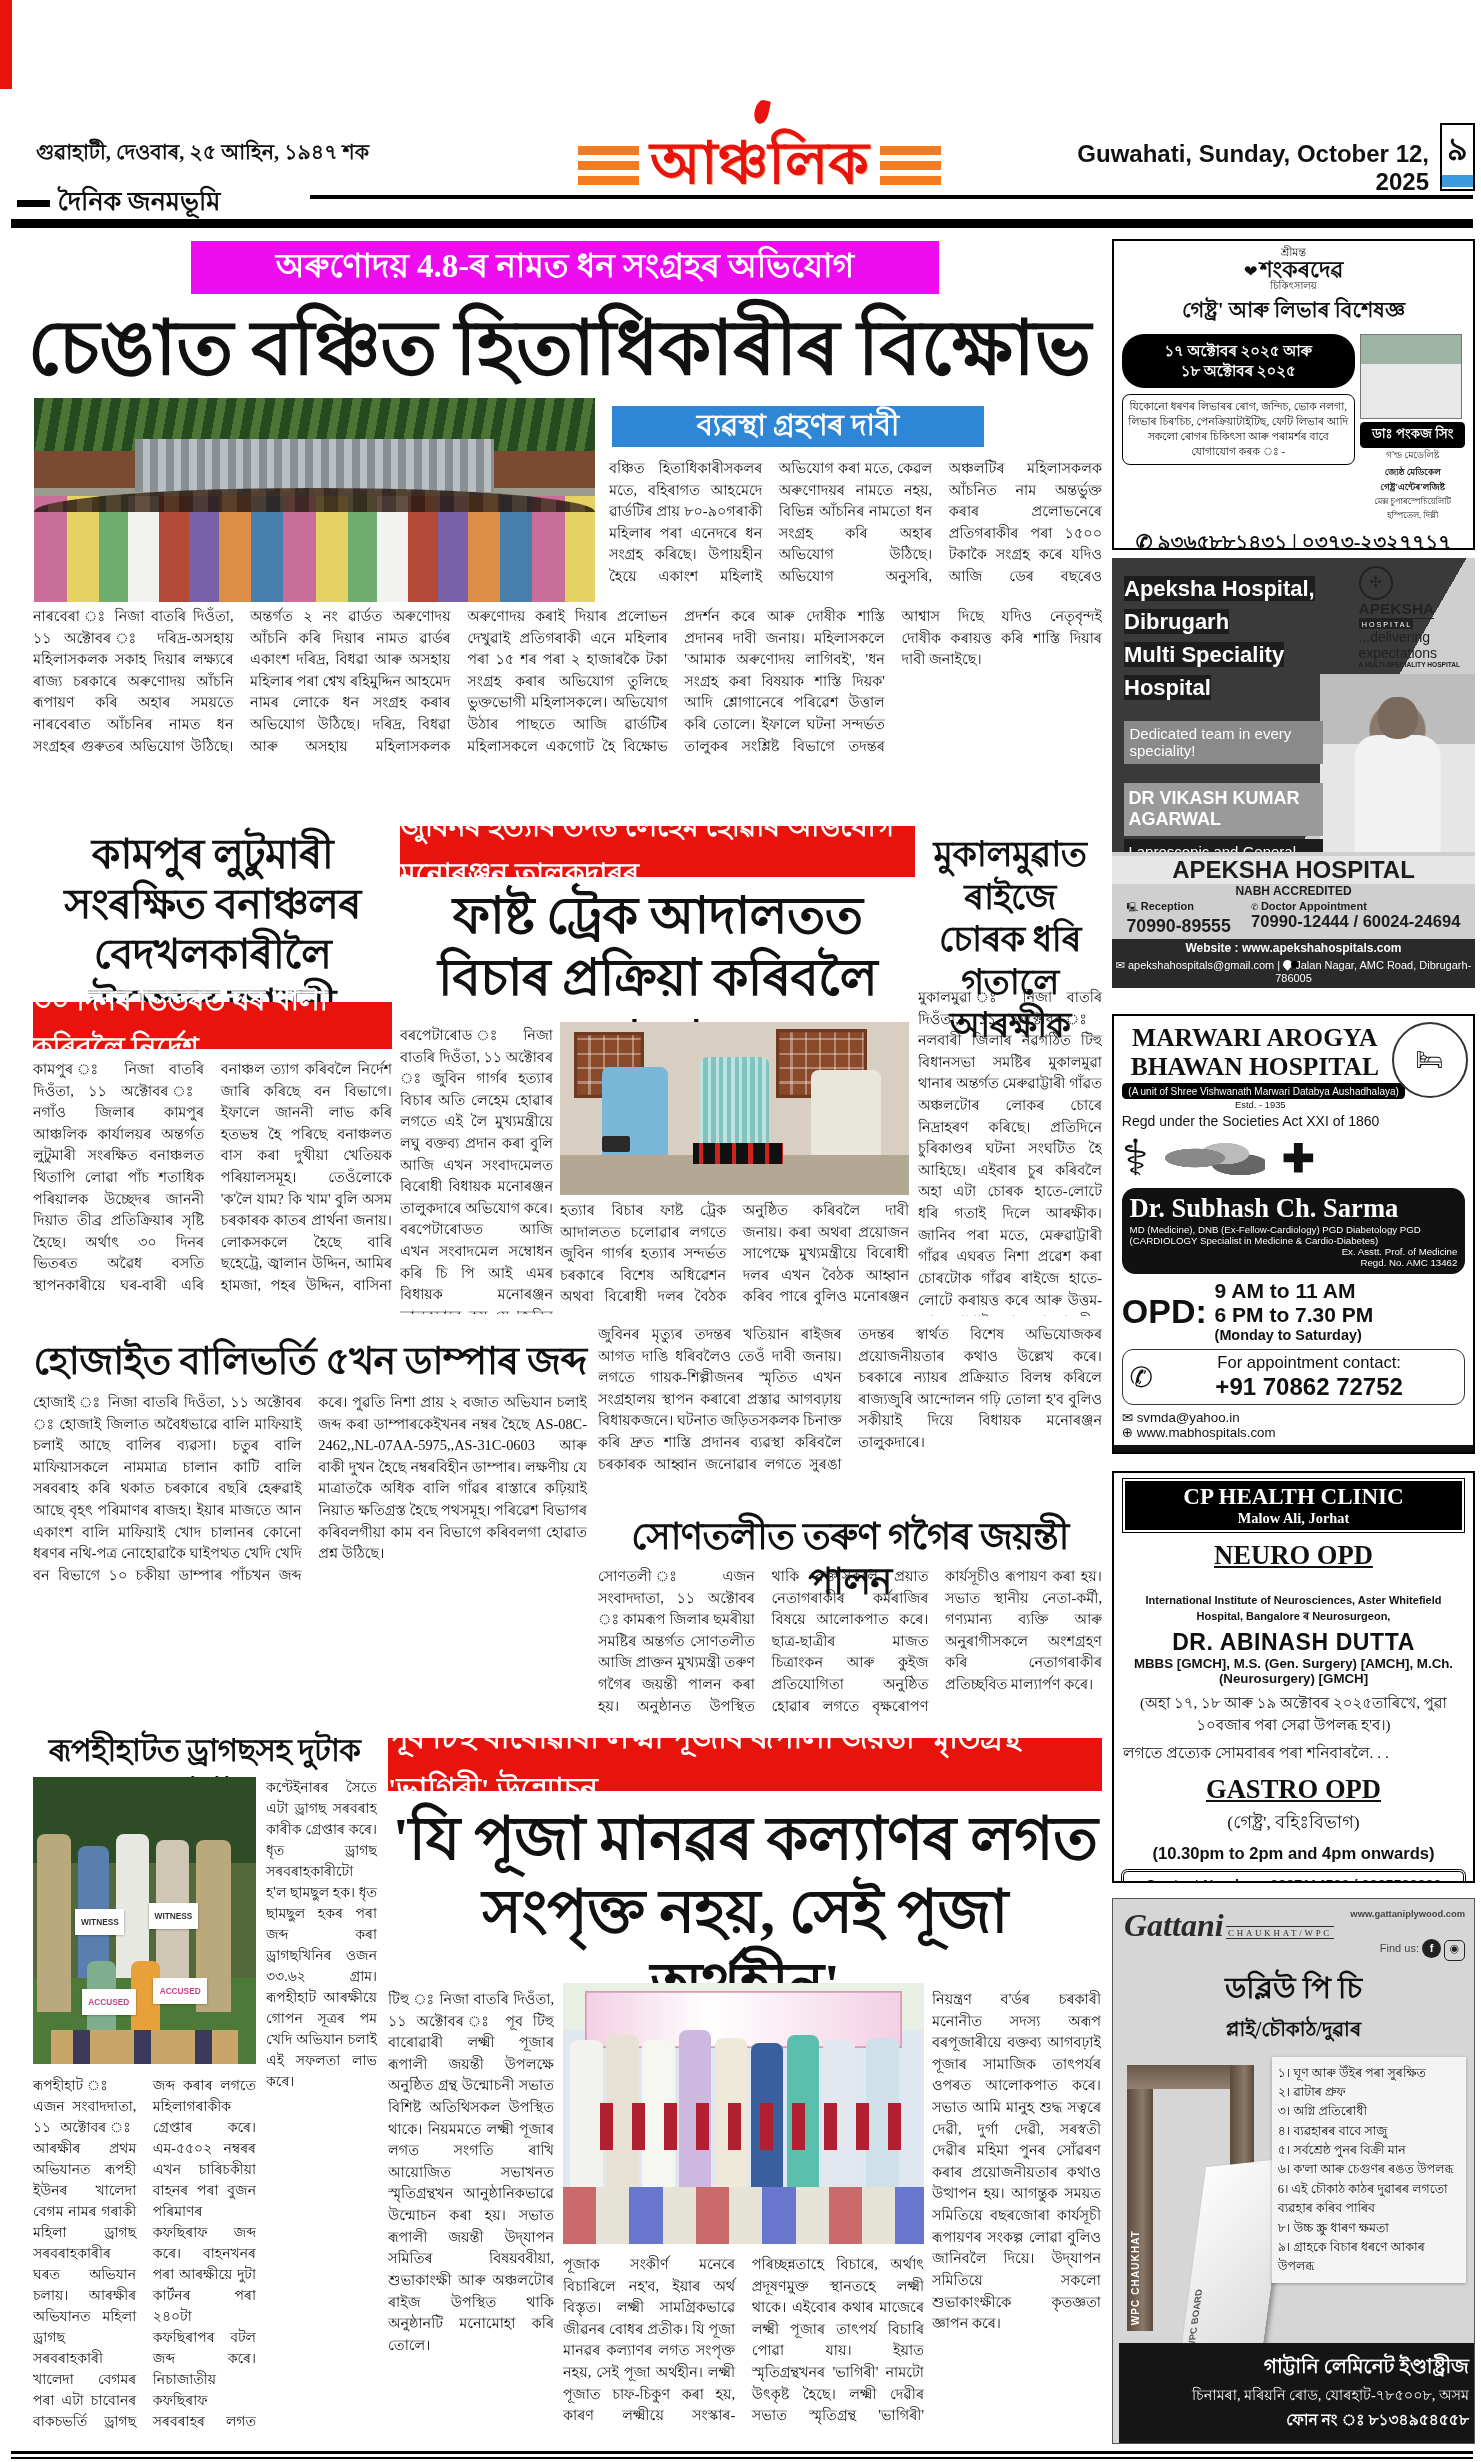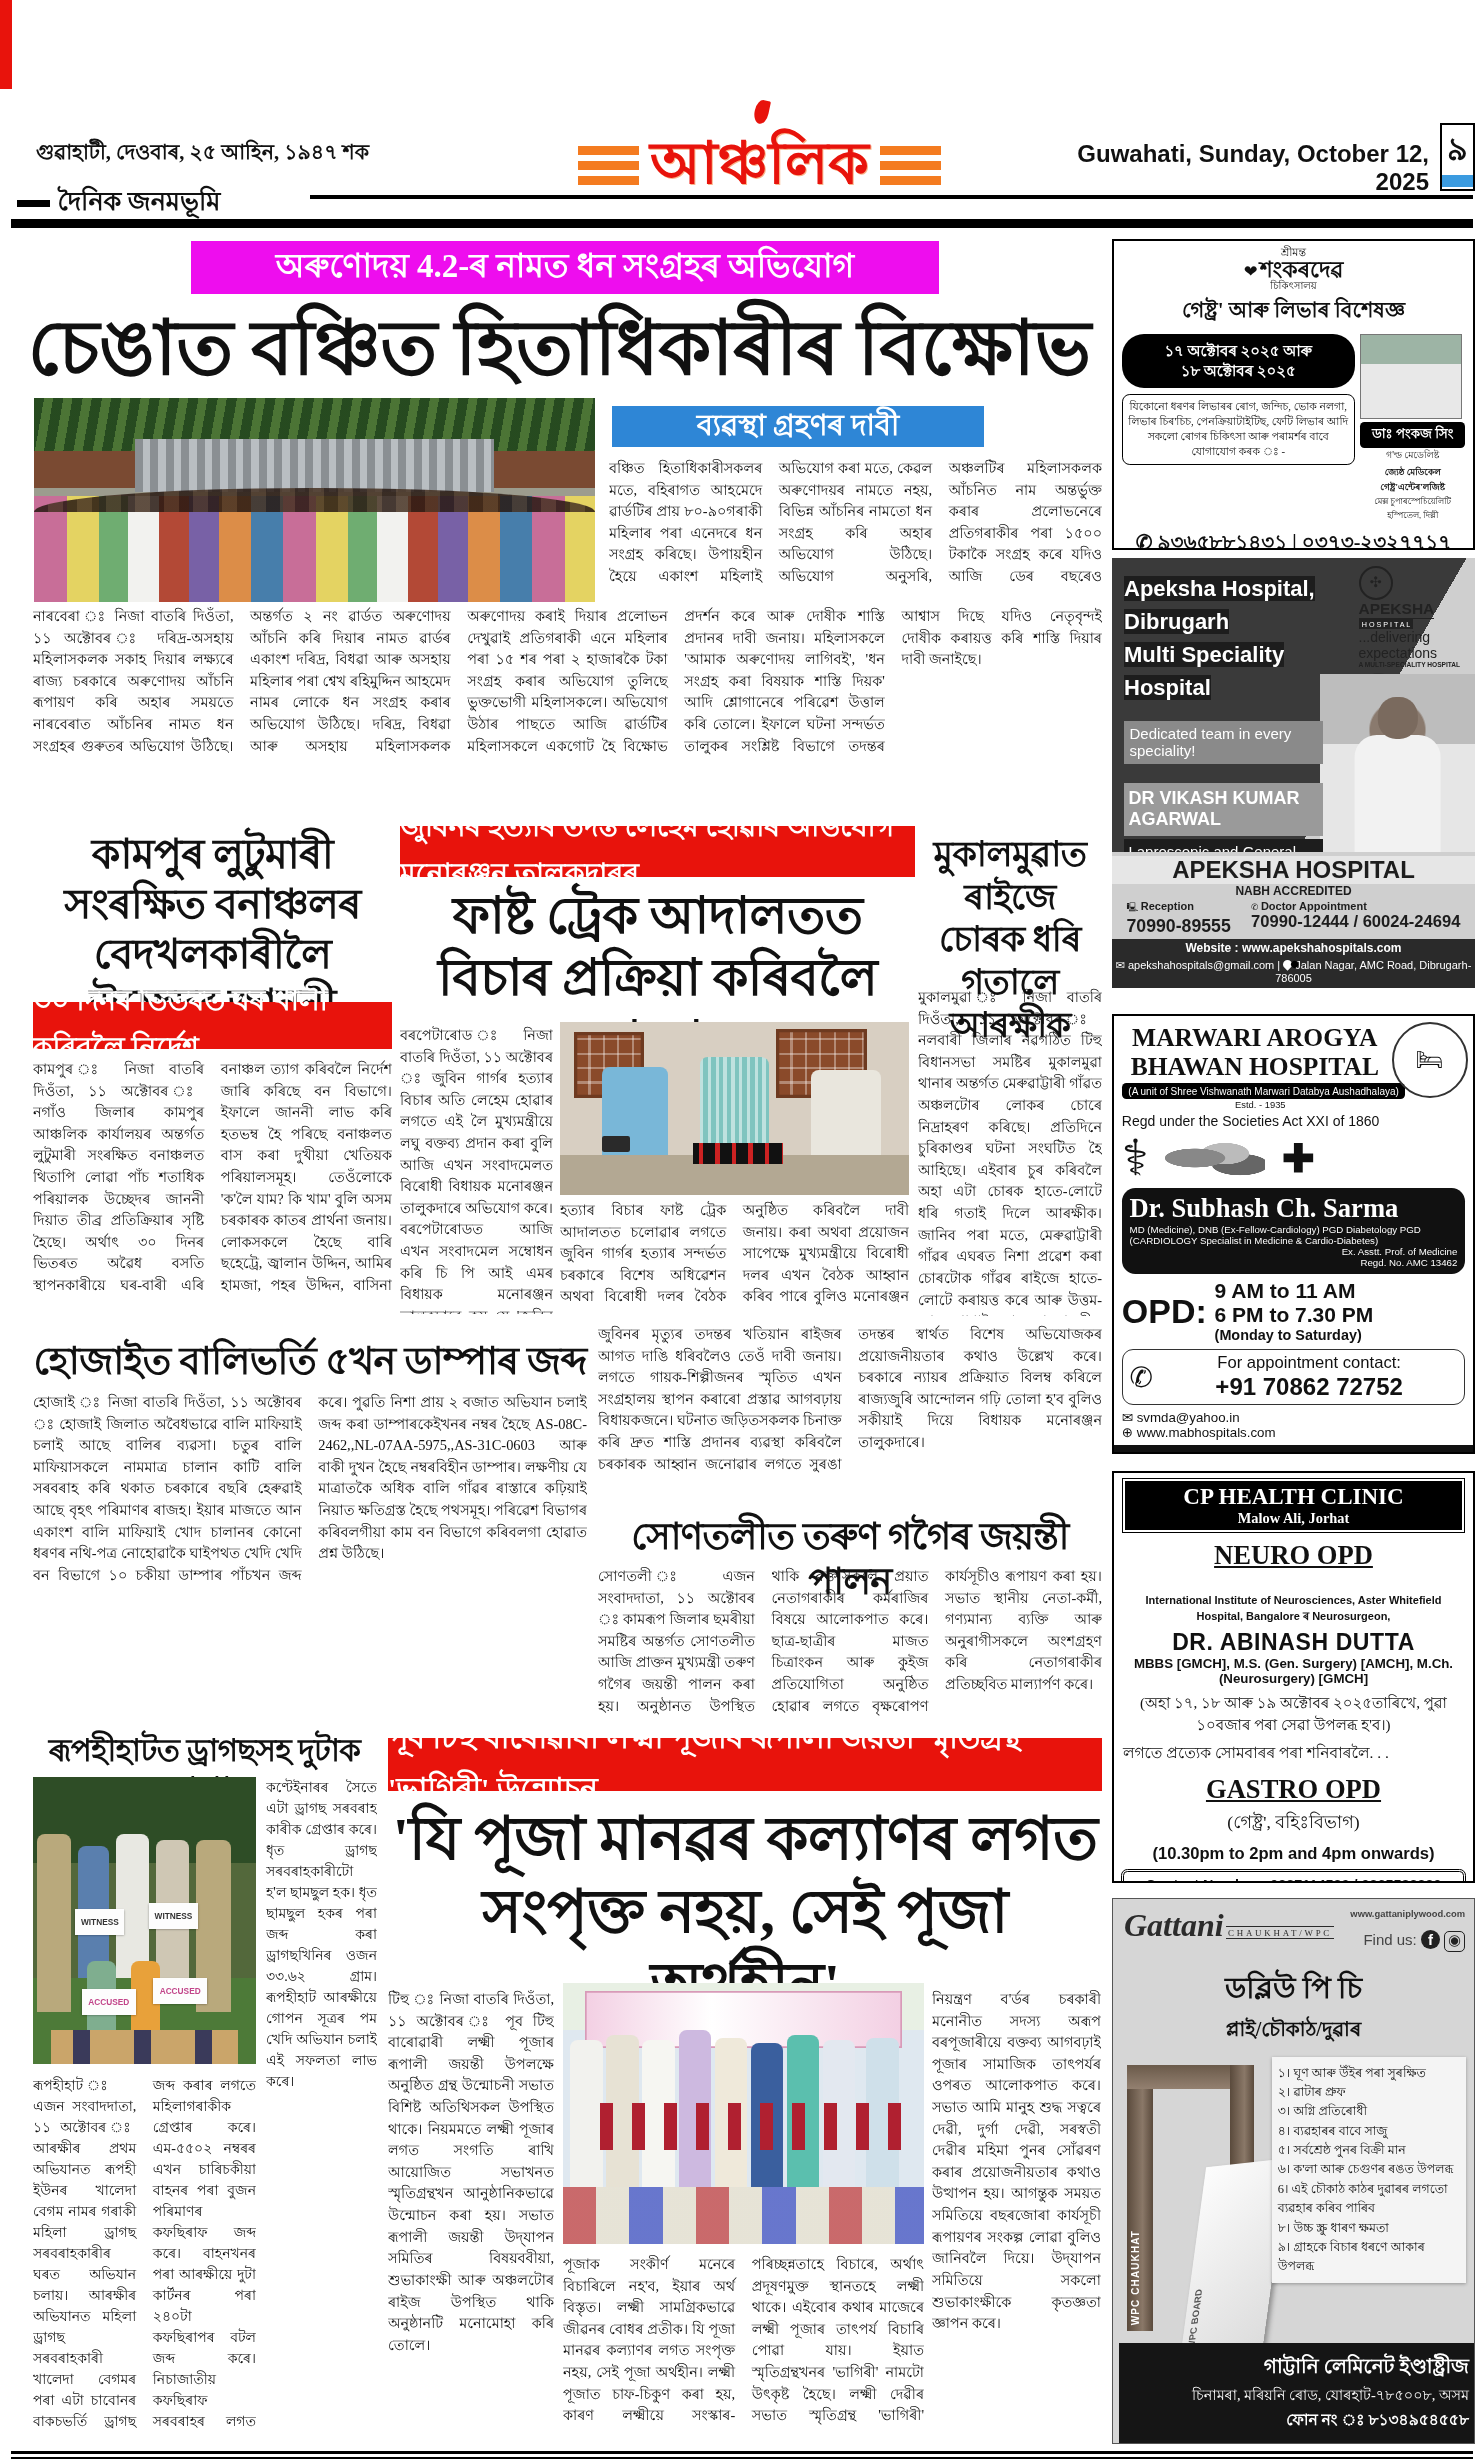--- a/index.html
+++ b/index.html
@@ -54,21 +54,21 @@
     <div style="height:12px;background:#3b9be0;margin-top:2.2px;"></div>
   </div>
 
   <div class="a bold" style="left:16.6px;top:182px;font-size:25.5px;display:flex;align-items:center;gap:7.8px;">
     <span style="display:inline-block;width:33px;height:6.6px;background:#000;"></span>
     <span>দৈনিক জনমভূমি</span>
   </div>
   <div class="a rule" style="left:310px;top:195px;width:1163px;height:4.4px;"></div>
   <div class="a rule" style="left:11px;top:219px;width:1462px;height:8.9px;"></div>
 
-  <div class="a kicker" style="left:191px;top:241px;width:748px;height:53px;background:#ee0dee;font-size:33px;">অৰুণোদয় 4.2-ৰ নামত ধন সংগ্ৰহৰ অভিযোগ</div>
+  <div class="a kicker" style="left:191px;top:241px;width:748px;height:53px;background:#ee0dee;font-size:33px;">অৰুণোদয় 4.8-ৰ নামত ধন সংগ্ৰহৰ অভিযোগ</div>
   <div class="a headline ctr" style="left:16.6px;top:302px;width:1085px;font-size:76px;">চেঙাত বঞ্চিত হিতাধিকাৰীৰ বিক্ষোভ</div>
 
   <div class="a photo" style="left:34px;top:398px;width:561px;height:204px;background:linear-gradient(180deg,#3d5c2e 0 26%,#7a4a32 26% 44%,#9c9c8e 44% 50%,#6b7f4f 50% 100%);">
     <div style="position:absolute;left:0;top:0;width:100%;height:26%;background:repeating-linear-gradient(100deg,rgba(20,60,20,.55) 0 10px,rgba(90,140,60,.5) 10px 19px);"></div>
     <div style="position:absolute;left:18%;top:20%;width:64%;height:26%;background:repeating-linear-gradient(90deg,#8a8f93 0 7.8px,#b9bec2 7.8px 15.5px);"></div>
     <div style="position:absolute;left:0;bottom:0;width:100%;height:52%;background:repeating-linear-gradient(90deg,#d46a9c 0 33px,#e8d44f 33px 65px,#67b06a 65px 94px,#f2f2ee 94px 125px,#c2452f 125px 155px,#7a5fb0 155px 185px,#e88b3a 185px 217px,#3f7fb5 217px 249px);filter:saturate(.85);"></div>
     <div style="position:absolute;left:0;bottom:44%;width:100%;height:12%;background:repeating-linear-gradient(90deg,rgba(40,25,18,.85) 0 14.4px,rgba(70,50,35,.85) 14.4px 29px);border-radius:50% 50% 0 0/100% 100% 0 0;"></div>
   </div>
 
   <div class="a kicker" style="left:612px;top:406px;width:372px;height:41px;background:#2e86d6;font-size:29px;">ব্যৱস্থা গ্ৰহণৰ দাবী</div>
@@ -288,21 +288,21 @@
     <div class="ctr bold sans" style="border:1.7px solid #000;outline:1.1px solid #000;outline-offset:1.7px;border-radius:4.4px;font-size:14.4px;padding:4.4px 2.2px;margin-top:7.8px;">Contact Number : 9387114520 / 9365582339</div>
   </div>
 
   <div class="a gray-ad" style="left:1112px;top:1898px;width:363px;height:546px;border:1.7px solid #555;overflow:hidden;">
     <div style="position:absolute;left:11px;top:7.8px;">
       <span style="font-size:32px;font-style:italic;font-weight:bold;font-family:'Liberation Serif',serif;color:#2b2b2b;">Gattani</span>
       <div style="font-size:8.9px;letter-spacing:2.8px;color:#2b2b2b;border-top:1.7px solid #2b2b2b;border-bottom:1.7px solid #2b2b2b;display:inline-block;padding:0.6px 2.2px;">CHAUKHAT/WPC</div>
     </div>
     <div class="sans" style="position:absolute;right:8.9px;top:8.9px;text-align:right;color:#444;">
       <div style="font-size:9.4px;font-weight:bold;">www.gattaniplywood.com</div>
-      <div style="margin-top:11px;font-size:15px;">
+      <div style="margin-top:20px;font-size:11px;">
         <span>Find us:</span>
         <span class="fb">f</span>
         <span class="ig">◉</span>
       </div>
     </div>
     <div class="ctr bold" style="margin-top:66px;font-size:29px;">ডব্লিউ পি চি</div>
     <div class="ctr bold" style="font-size:20px;">প্লাই/চৌকাঠ/দুৱাৰ</div>
 
     <div style="position:absolute;left:14.4px;top:166px;width:144px;height:266px;">
       <div style="position:absolute;left:0;top:0;width:25.5px;height:266px;background:linear-gradient(90deg,#5a4a3c,#8a7868 60%,#5a4a3c);"></div>

